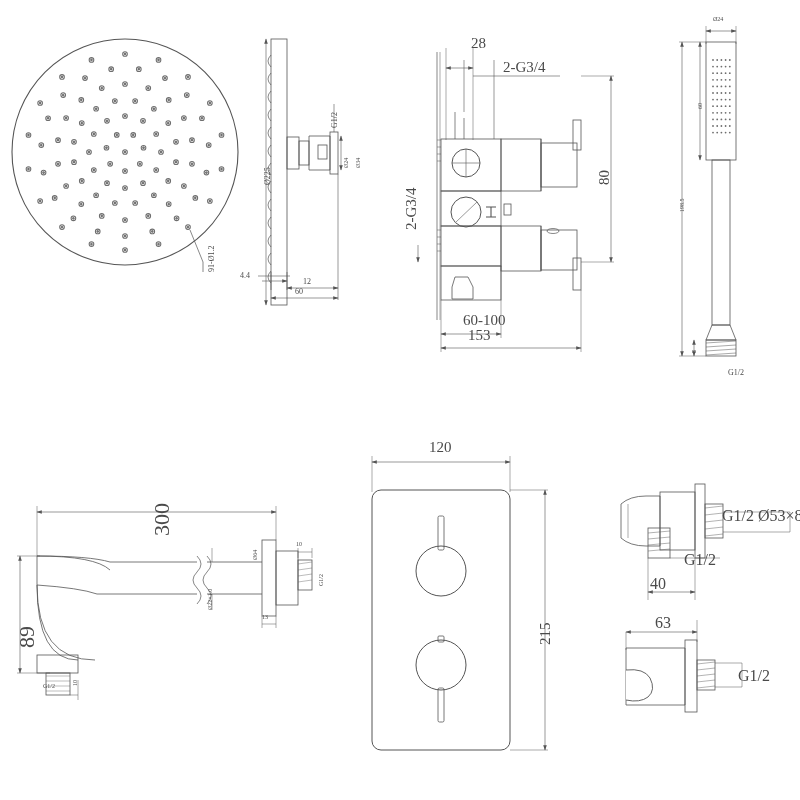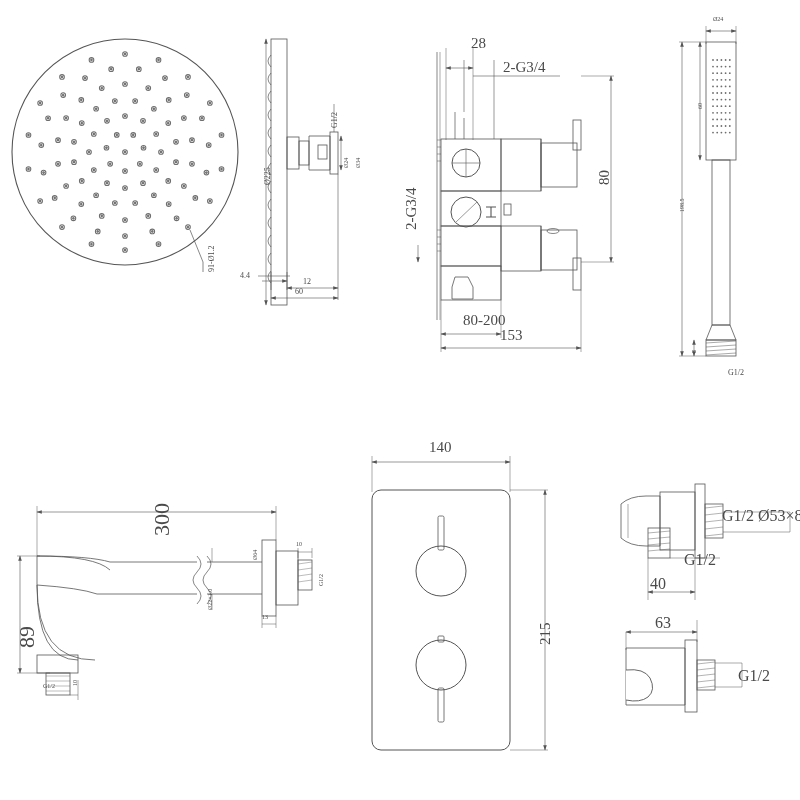--- a/index.html
+++ b/index.html
@@ -471,40 +471,40 @@
 <div class="lbl xs rot90" style="left:343px;top:168px;">Ø24</div>
 <div class="lbl xs rot90" style="left:355px;top:168px;">Ø34</div>
 <div class="lbl sm" style="left:240px;top:272px;">4.4</div>
 <div class="lbl sm" style="left:303px;top:278px;">12</div>
 <div class="lbl sm" style="left:295px;top:288px;">60</div>
 
 <div class="lbl big" style="left:443px;top:36px;margin-left:28px;">28</div>
 <div class="lbl big" style="left:503px;top:60px;">2-G3/4</div>
 <div class="lbl big rot90" style="left:404px;top:230px;">2-G3/4</div>
 <div class="lbl big rot90" style="left:597px;top:185px;">80</div>
-<div class="lbl big" style="left:463px;top:313px;">80-200</div>
-<div class="lbl big" style="left:500px;top:328px;">153</div>
+<div class="lbl big" style="left:463px;top:313px;">60-100</div>
+<div class="lbl big" style="left:468px;top:328px;">153</div>
 
 <div class="lbl xs" style="left:713px;top:16px;">Ø24</div>
 <div class="lbl xs rot90" style="left:697px;top:109px;">60</div>
 <div class="lbl xs rot90" style="left:679px;top:212px;">198.5</div>
 <div class="lbl xs rot90" style="left:691px;top:353px;">8</div>
 <div class="lbl sm" style="left:728px;top:369px;">G1/2</div>
 
 <div class="lbl big rot90" style="left:151px;top:536px;font-size:22px;">300</div>
 <div class="lbl big rot90" style="left:16px;top:648px;font-size:22px;">89</div>
 <div class="lbl xs" style="left:43px;top:683px;">G1/2</div>
 <div class="lbl xs rot90" style="left:72px;top:686px;">10</div>
 <div class="lbl xs rot90" style="left:252px;top:560px;">Ø64</div>
 <div class="lbl xs" style="left:262px;top:614px;">13</div>
 <div class="lbl xs" style="left:296px;top:541px;">10</div>
 <div class="lbl xs rot90" style="left:318px;top:586px;">G1/2</div>
 <div class="lbl xs rot90" style="left:207px;top:610px;">Ø22×1.0</div>
 
-<div class="lbl big" style="left:429px;top:440px;">140</div>
+<div class="lbl big" style="left:429px;top:440px;">120</div>
 <div class="lbl big rot90" style="left:538px;top:645px;">215</div>
 
 <div class="lbl mid" style="left:722px;top:508px;">G1/2 Ø53×8</div>
 <div class="lbl mid" style="left:684px;top:552px;">G1/2</div>
 <div class="lbl mid" style="left:650px;top:576px;">40</div>
 
 <div class="lbl mid" style="left:655px;top:615px;font-family:Liberation Serif, serif;">63</div>
 <div class="lbl mid" style="left:738px;top:668px;">G1/2</div>
 
 </div>

